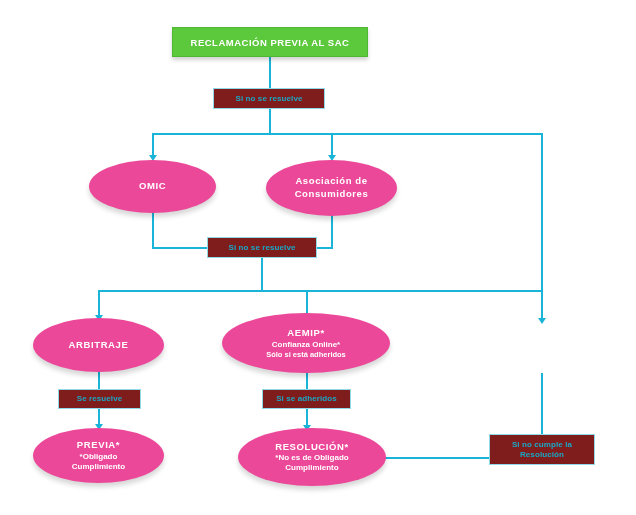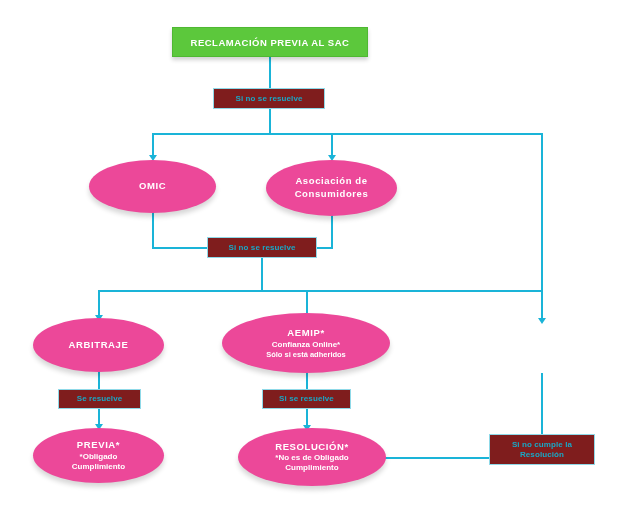--- a/index.html
+++ b/index.html
@@ -143,21 +143,21 @@
 
   <div class="ln v" style="left:98px;top:371px;height:20px;"></div>
   <div class="lbl" style="left:58px;top:389px;width:83px;height:20px;">
     <span>Se resuelve</span>
   </div>
   <div class="ln v" style="left:98px;top:409px;height:16px;"></div>
   <div class="arw" style="left:95px;top:424px;"></div>
 
   <div class="ln v" style="left:306px;top:372px;height:19px;"></div>
   <div class="lbl" style="left:262px;top:389px;width:89px;height:20px;">
-    <span>Si se resuelve</span>
+    <span>Si se adheridos</span>
   </div>
   <div class="ln v" style="left:306px;top:409px;height:17px;"></div>
   <div class="arw" style="left:303px;top:425px;"></div>
 
   <div class="ell" style="left:33px;top:428px;width:131px;height:55px;">
     <div class="t1">PREVIA*</div>
     <div class="t2">*Obligado</div>
     <div class="t2">Cumplimiento</div>
   </div>
 

